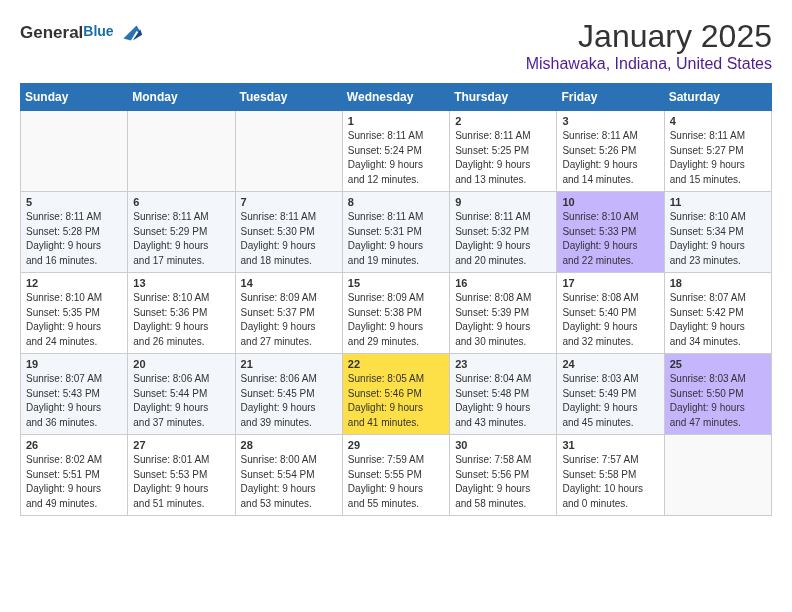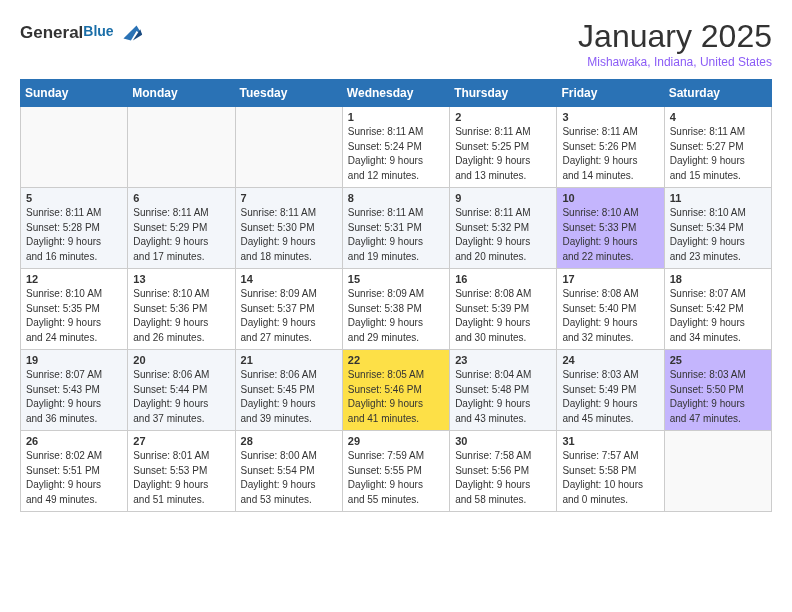--- a/index.html
+++ b/index.html
@@ -36,22 +36,22 @@
     }
     .title-block {
       text-align: right;
     }
     .calendar-title {
       font-size: 32px;
       font-weight: normal;
       color: #333;
     }
     .calendar-subtitle {
-      font-size: 12px;
-      color: #8b5cf6;
+      font-size: 16px;
+      color: #4c1d95;
     }
     .calendar-table {
       width: 100%;
       border-collapse: collapse;
       table-layout: fixed;
     }
     .calendar-table th {
       background: #2a72b5;
       color: #fff;
       font-size: 12px;

